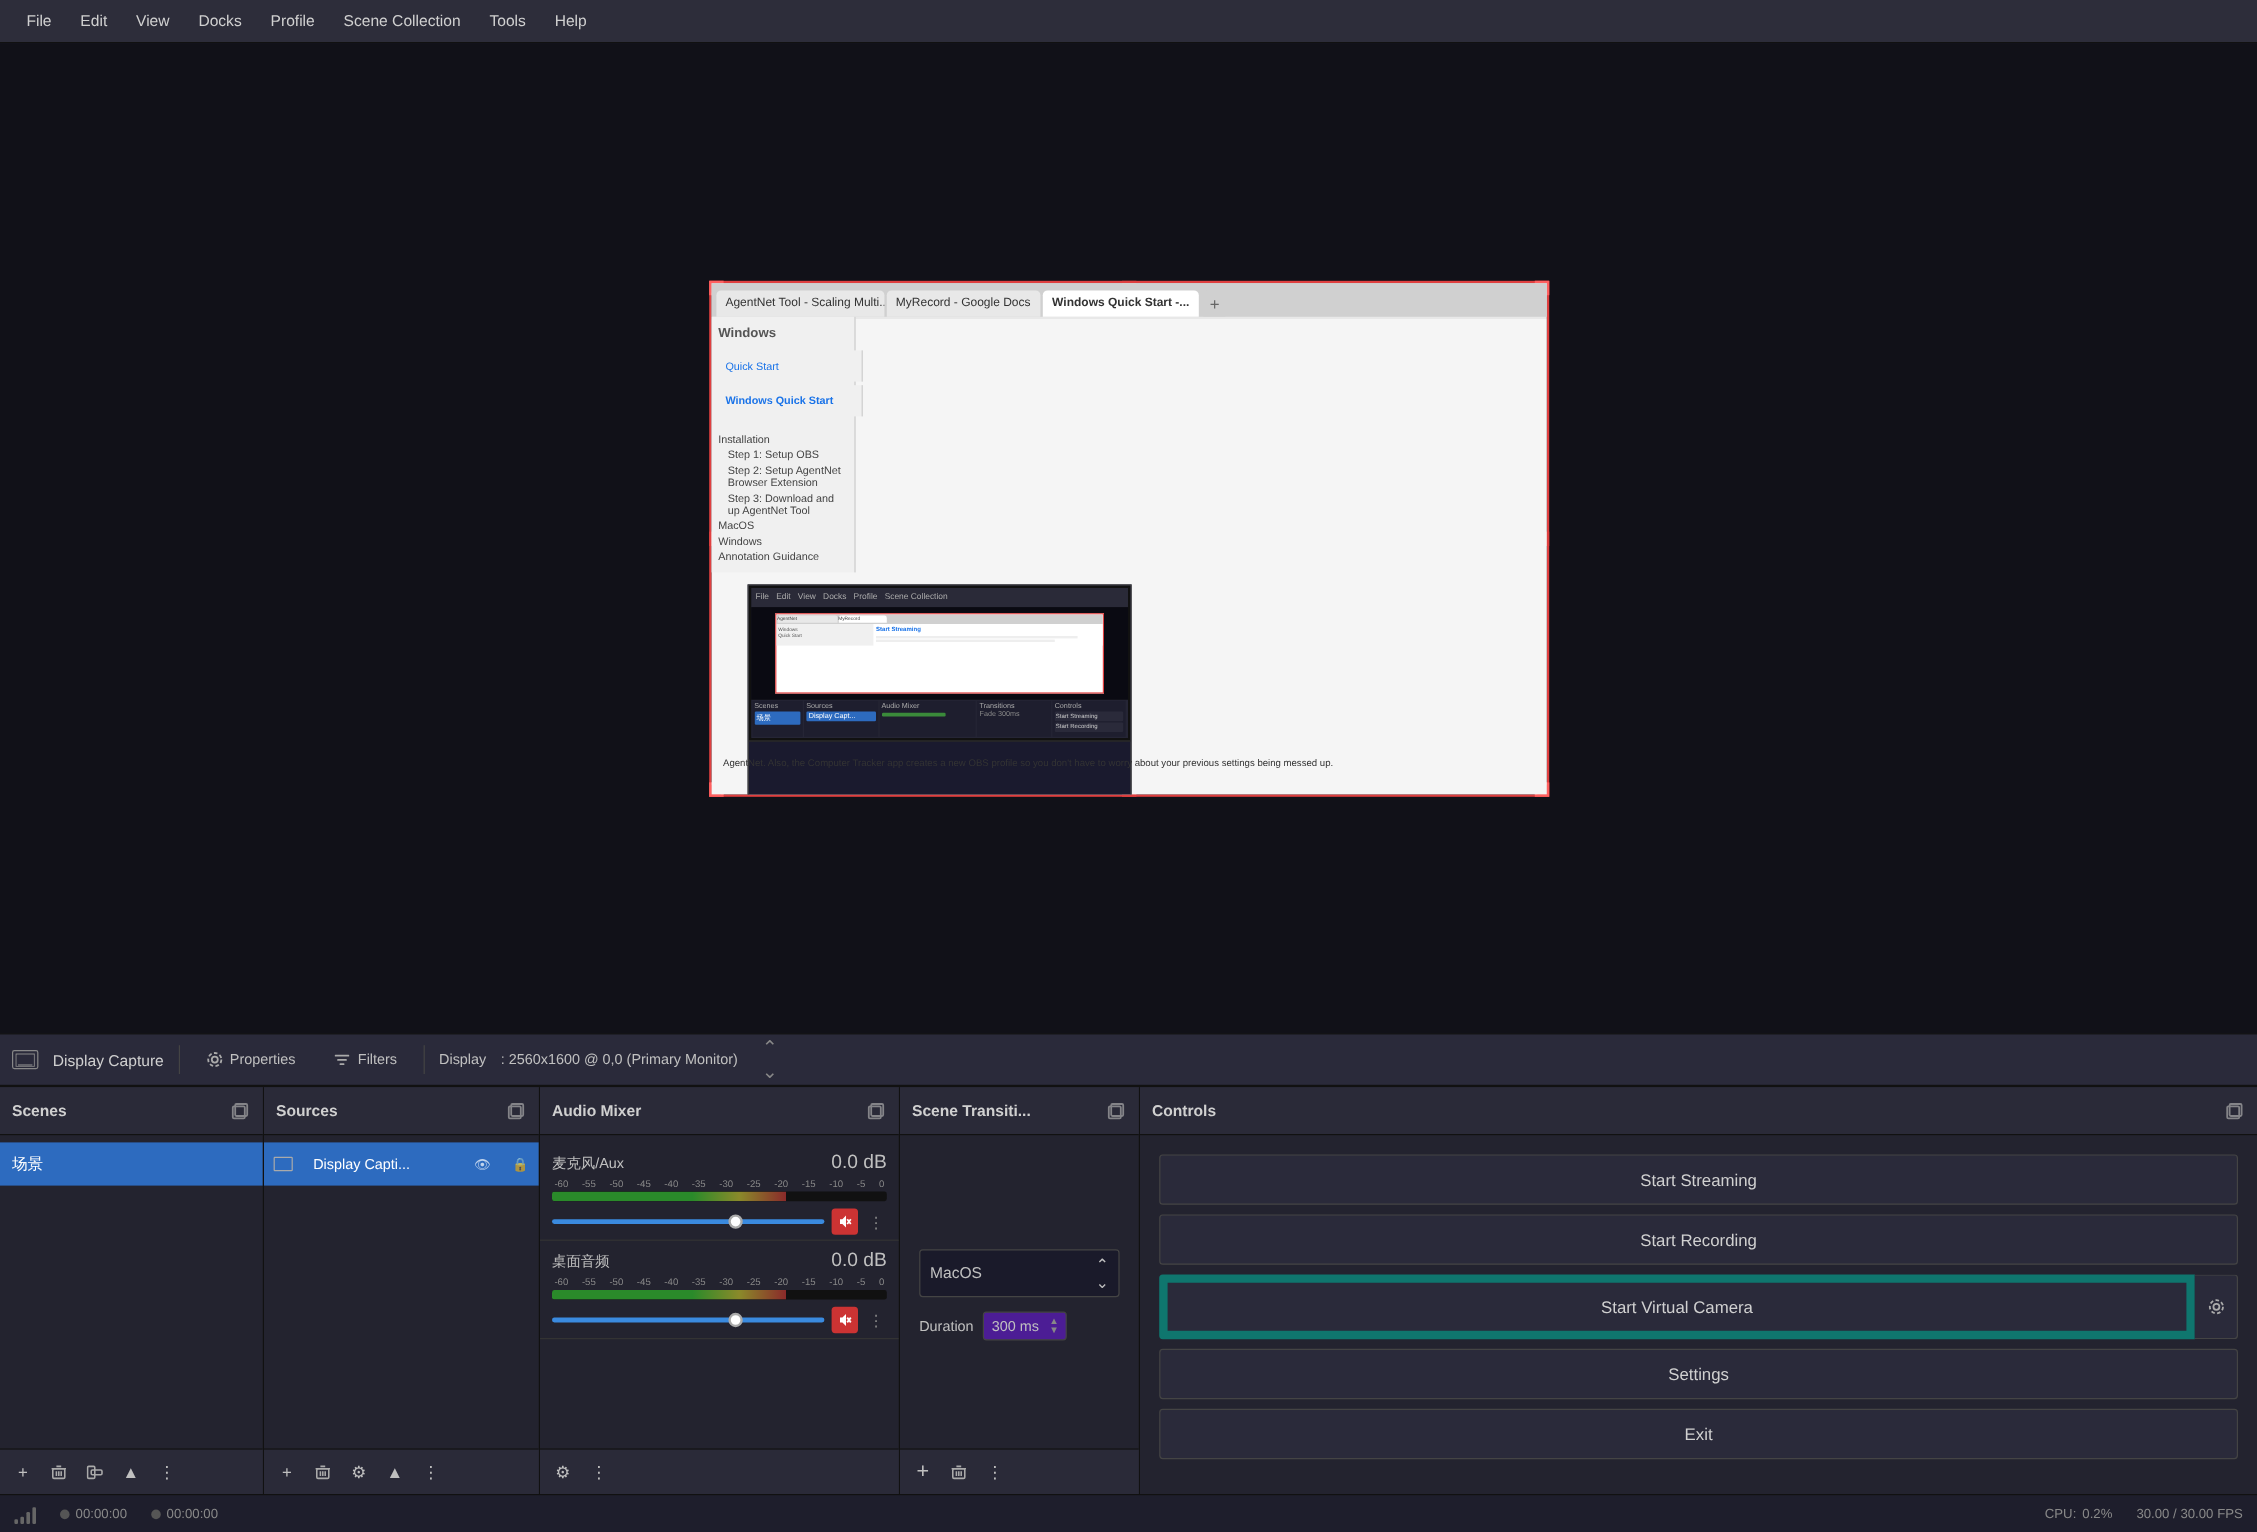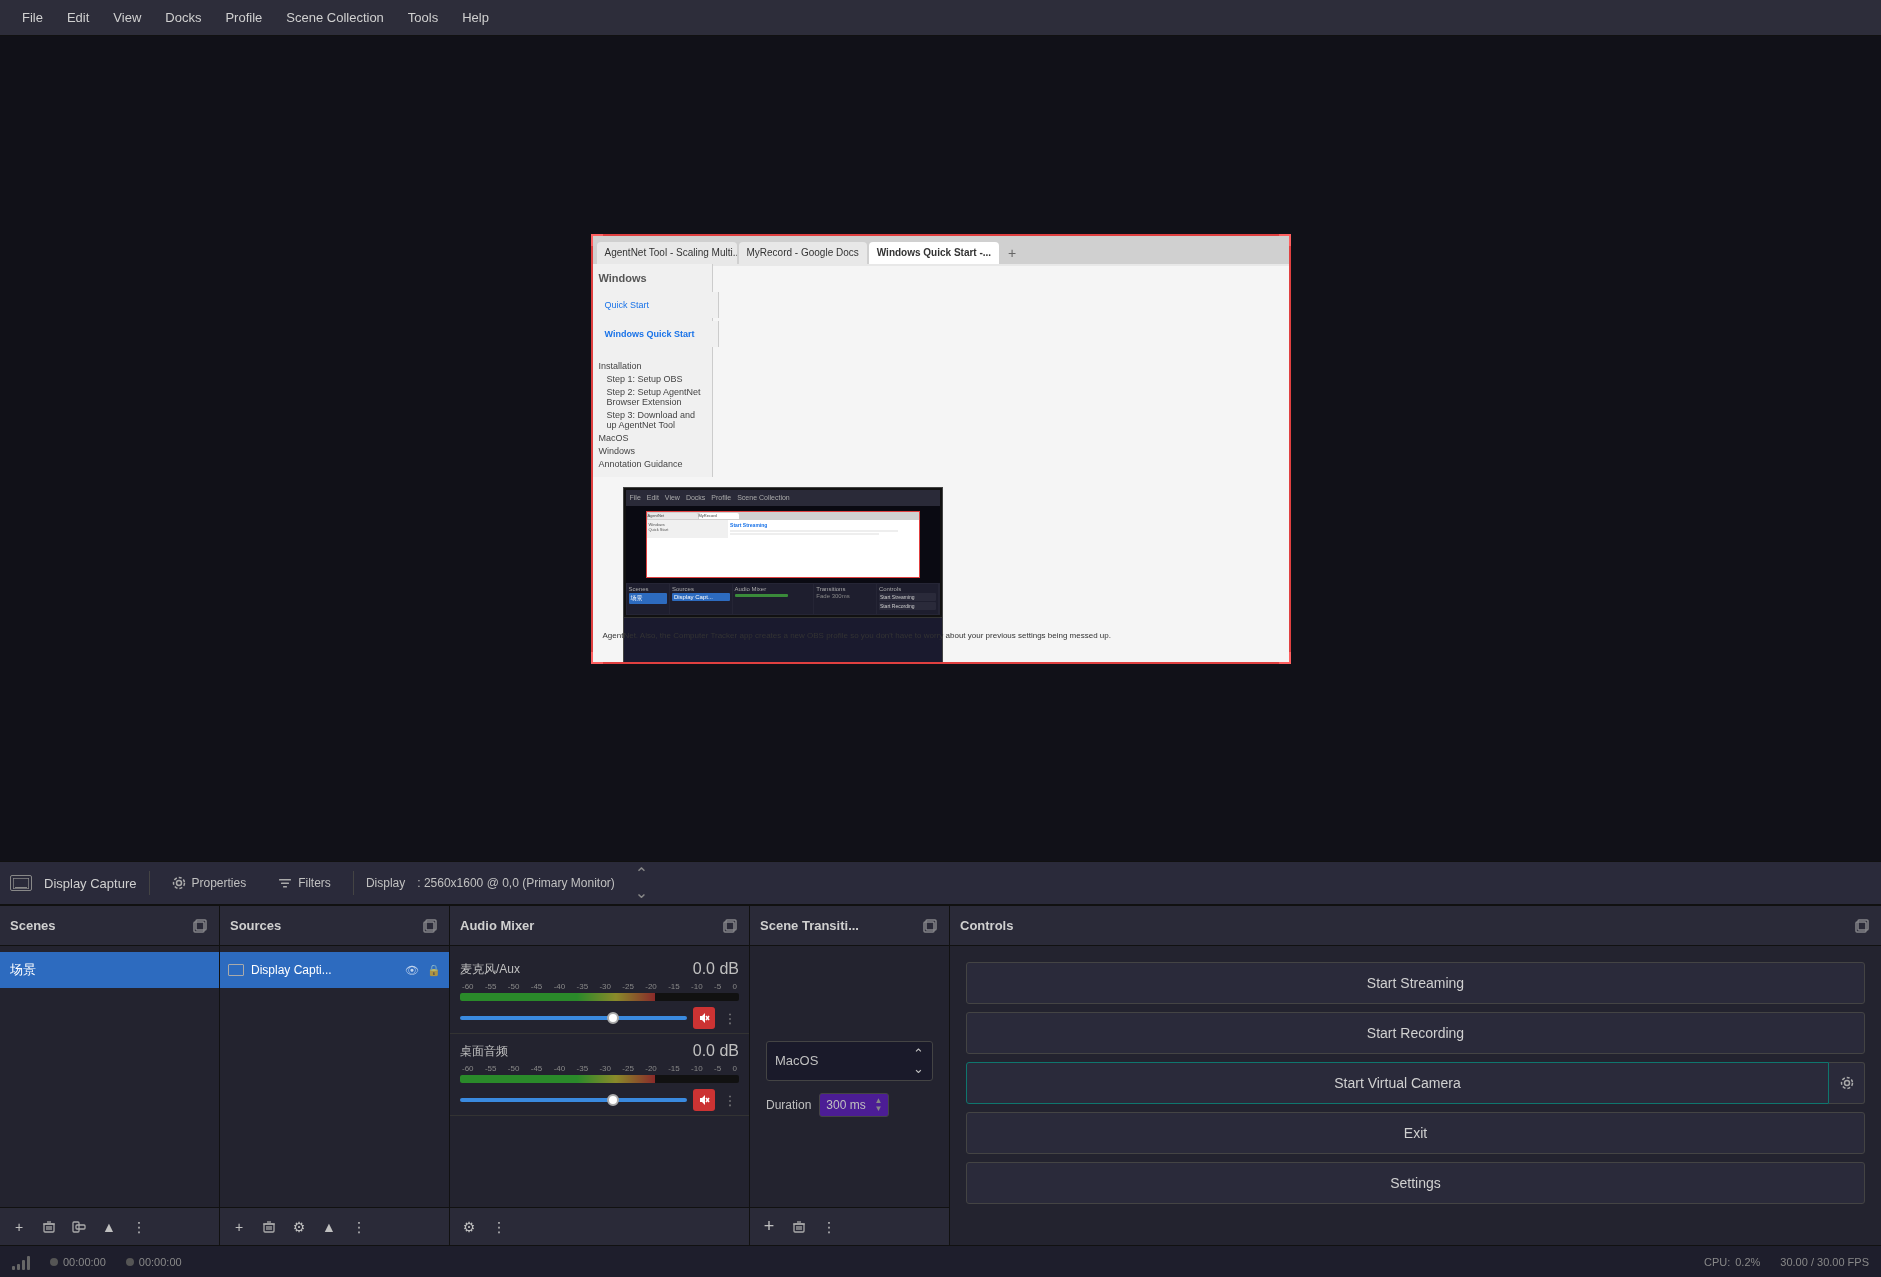--- a/index.html
+++ b/index.html
@@ -276,21 +276,21 @@
     }
 
     
     .sources-panel { width: 230px; }
     .source-item {
       height: 36px;
       display: flex;
       align-items: center;
       padding: 0 8px;
       cursor: pointer;
-      gap: 7px;
+      gap: 17px;
       color: #c0c0c0;
       font-size: 12px;
     }
     .source-item.active { background: #2d6bbf; color: #fff; }
     .source-icon {
       width: 16px;
       height: 12px;
       border: 1px solid #aaa;
       border-radius: 1px;
       flex-shrink: 0;
@@ -471,21 +471,21 @@
       text-align: center;
       transition: background 0.15s;
     }
     .ctrl-btn-row {
       display: flex;
       gap: 0;
     }
     .ctrl-btn-main {
       flex: 1;
       background: #2a2a3a;
-      border: 1px solid #0f766e;
+      border: 7px solid #0f766e;
       color: #d0d0d0;
       padding: 12px 20px;
       border-radius: 3px 0 0 3px;
       cursor: pointer;
       font-size: 14px;
       text-align: center;
     }
     .ctrl-btn-settings {
       width: 36px;
       background: #2a2a3a;
@@ -917,22 +917,22 @@
       <button class="ctrl-btn">Start Recording</button>
       <div class="ctrl-btn-row">
         <button class="ctrl-btn-main">Start Virtual Camera</button>
         <div class="ctrl-btn-settings">
           <svg width="14" height="14" viewBox="0 0 14 14">
             <circle cx="7" cy="7" r="2.5" fill="none" stroke="#aaa" stroke-width="1.5"></circle>
             <circle cx="7" cy="7" r="5.5" fill="none" stroke="#aaa" stroke-width="1.5" stroke-dasharray="3 2"></circle>
           </svg>
         </div>
       </div>
+      <button class="ctrl-btn">Settings</button>
       <button class="ctrl-btn">Exit</button>
-      <button class="ctrl-btn">Settings</button>
     </div>
   </div>
 
 </div>
 
 <div class="status-bar">
   <div class="status-item">
     <div class="bars-icon">
       <span style="height:4px;"></span>
       <span style="height:6px;"></span>

